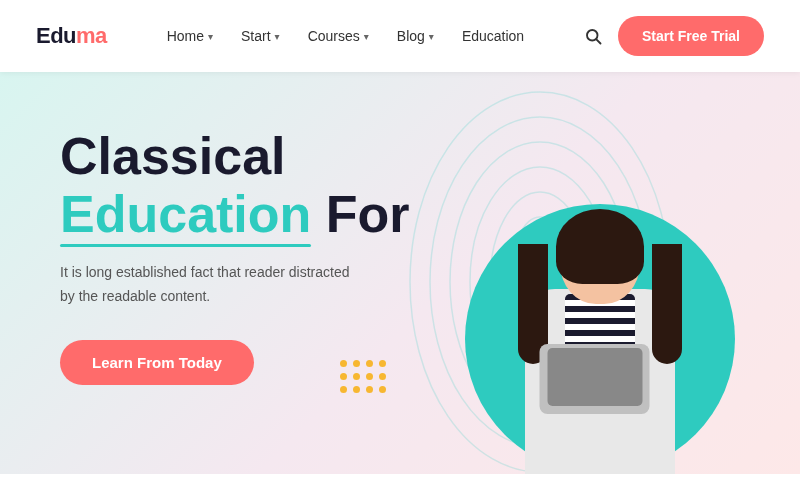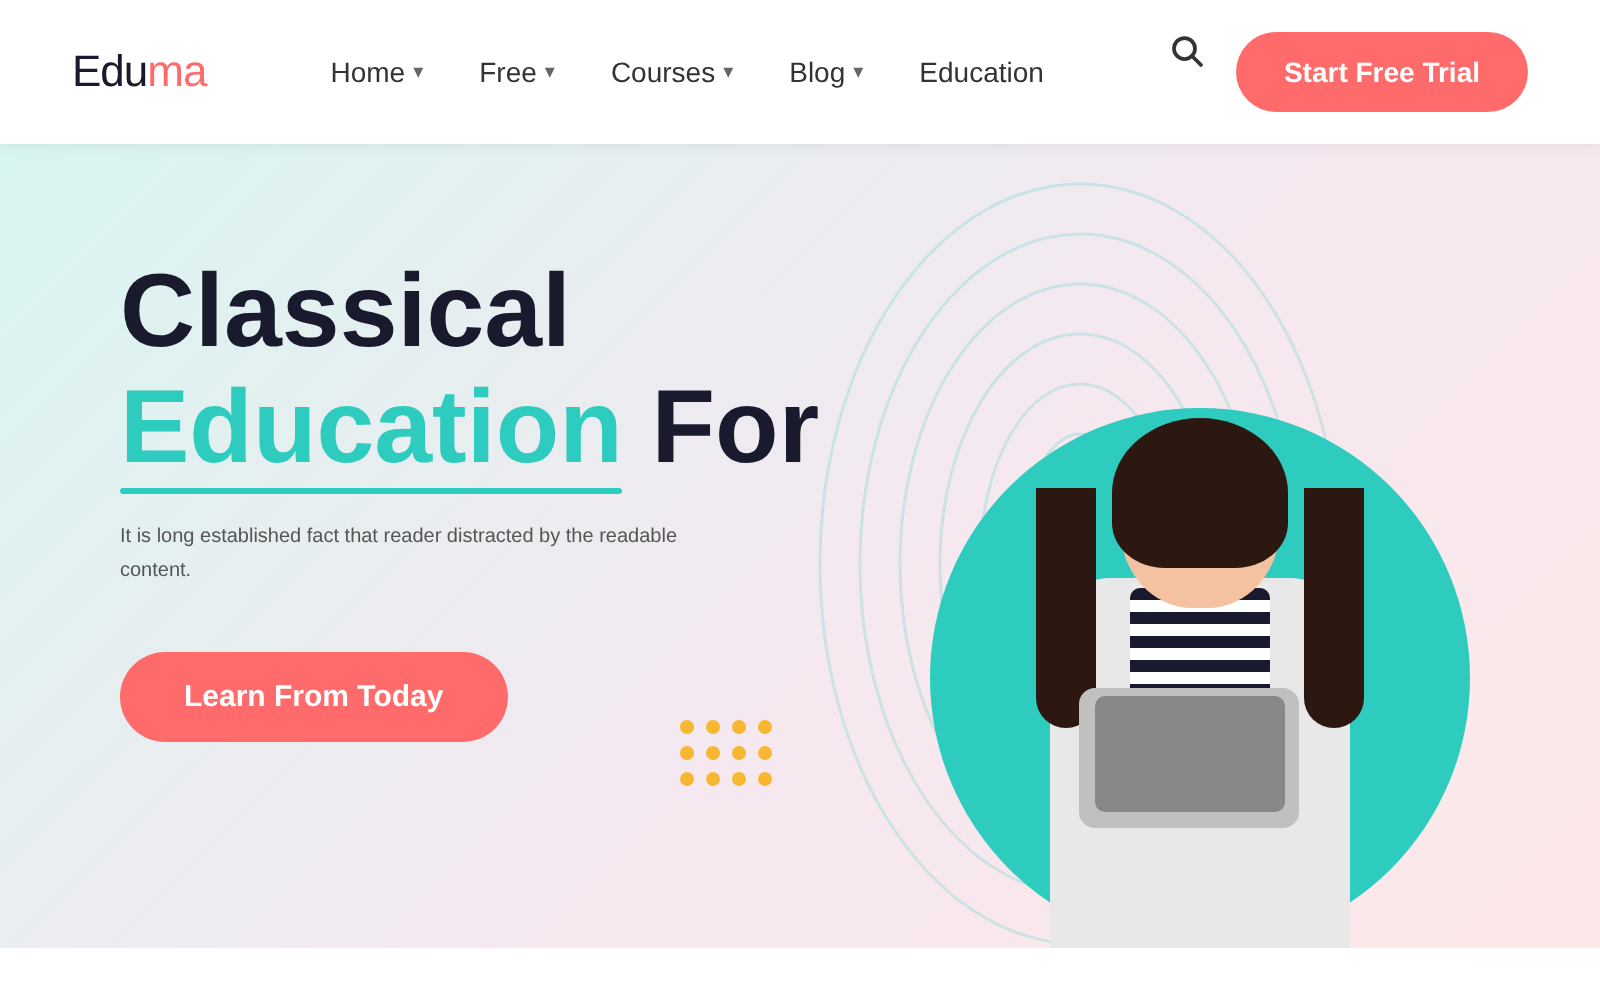--- a/index.html
+++ b/index.html
@@ -12,21 +12,21 @@
       justify-content: space-between;
       padding: 0 36px;
       height: 72px;
       background: #fff;
       position: relative;
       z-index: 10;
       box-shadow: 0 1px 6px rgba(0,0,0,0.06);
     }
     .logo {
       font-size: 22px;
-      font-weight: 400;
+      font-weight: 700;
       color: #1a1a2e;
       letter-spacing: -0.5px;
     }
     .logo span { color: #1a1a2e; }
     .logo .ma { color: #ff6b6b; }
     .nav-links {
       display: flex;
       align-items: center;
       gap: 28px;
       list-style: none;
@@ -39,21 +39,21 @@
       display: flex;
       align-items: center;
       gap: 4px;
     }
     .nav-links li a .chevron {
       font-size: 10px;
       color: #666;
     }
     .nav-right {
       display: flex;
-      align-items: flex-start;
+      align-items: center;
       gap: 16px;
     }
     .search-icon-btn {
       background: none;
       border: none;
       cursor: pointer;
       color: #333;
       font-size: 18px;
       display: flex;
       align-items: center;
@@ -103,21 +103,21 @@
       content: '';
       position: absolute;
       bottom: -4px;
       left: 0;
       width: 100%;
       height: 3px;
       background: #2ecbbf;
       border-radius: 2px;
     }
     .hero-subtitle {
-      font-size: 10px;
+      font-size: 14px;
       color: #555;
       line-height: 1.65;
       margin-bottom: 32px;
       max-width: 300px;
     }
     .btn-learn {
       background: #ff6b6b;
       color: #fff;
       border: none;
       border-radius: 30px;
@@ -309,21 +309,21 @@
 
   <ul class="nav-links">
     <li>
       <a href="#">
         <span>Home</span>
         <span class="chevron">▾</span>
       </a>
     </li>
     <li>
       <a href="#">
-        <span>Free</span>
+        <span>Start</span>
         <span class="chevron">▾</span>
       </a>
     </li>
     <li>
       <a href="#">
         <span>Courses</span>
         <span class="chevron">▾</span>
       </a>
     </li>
     <li>

